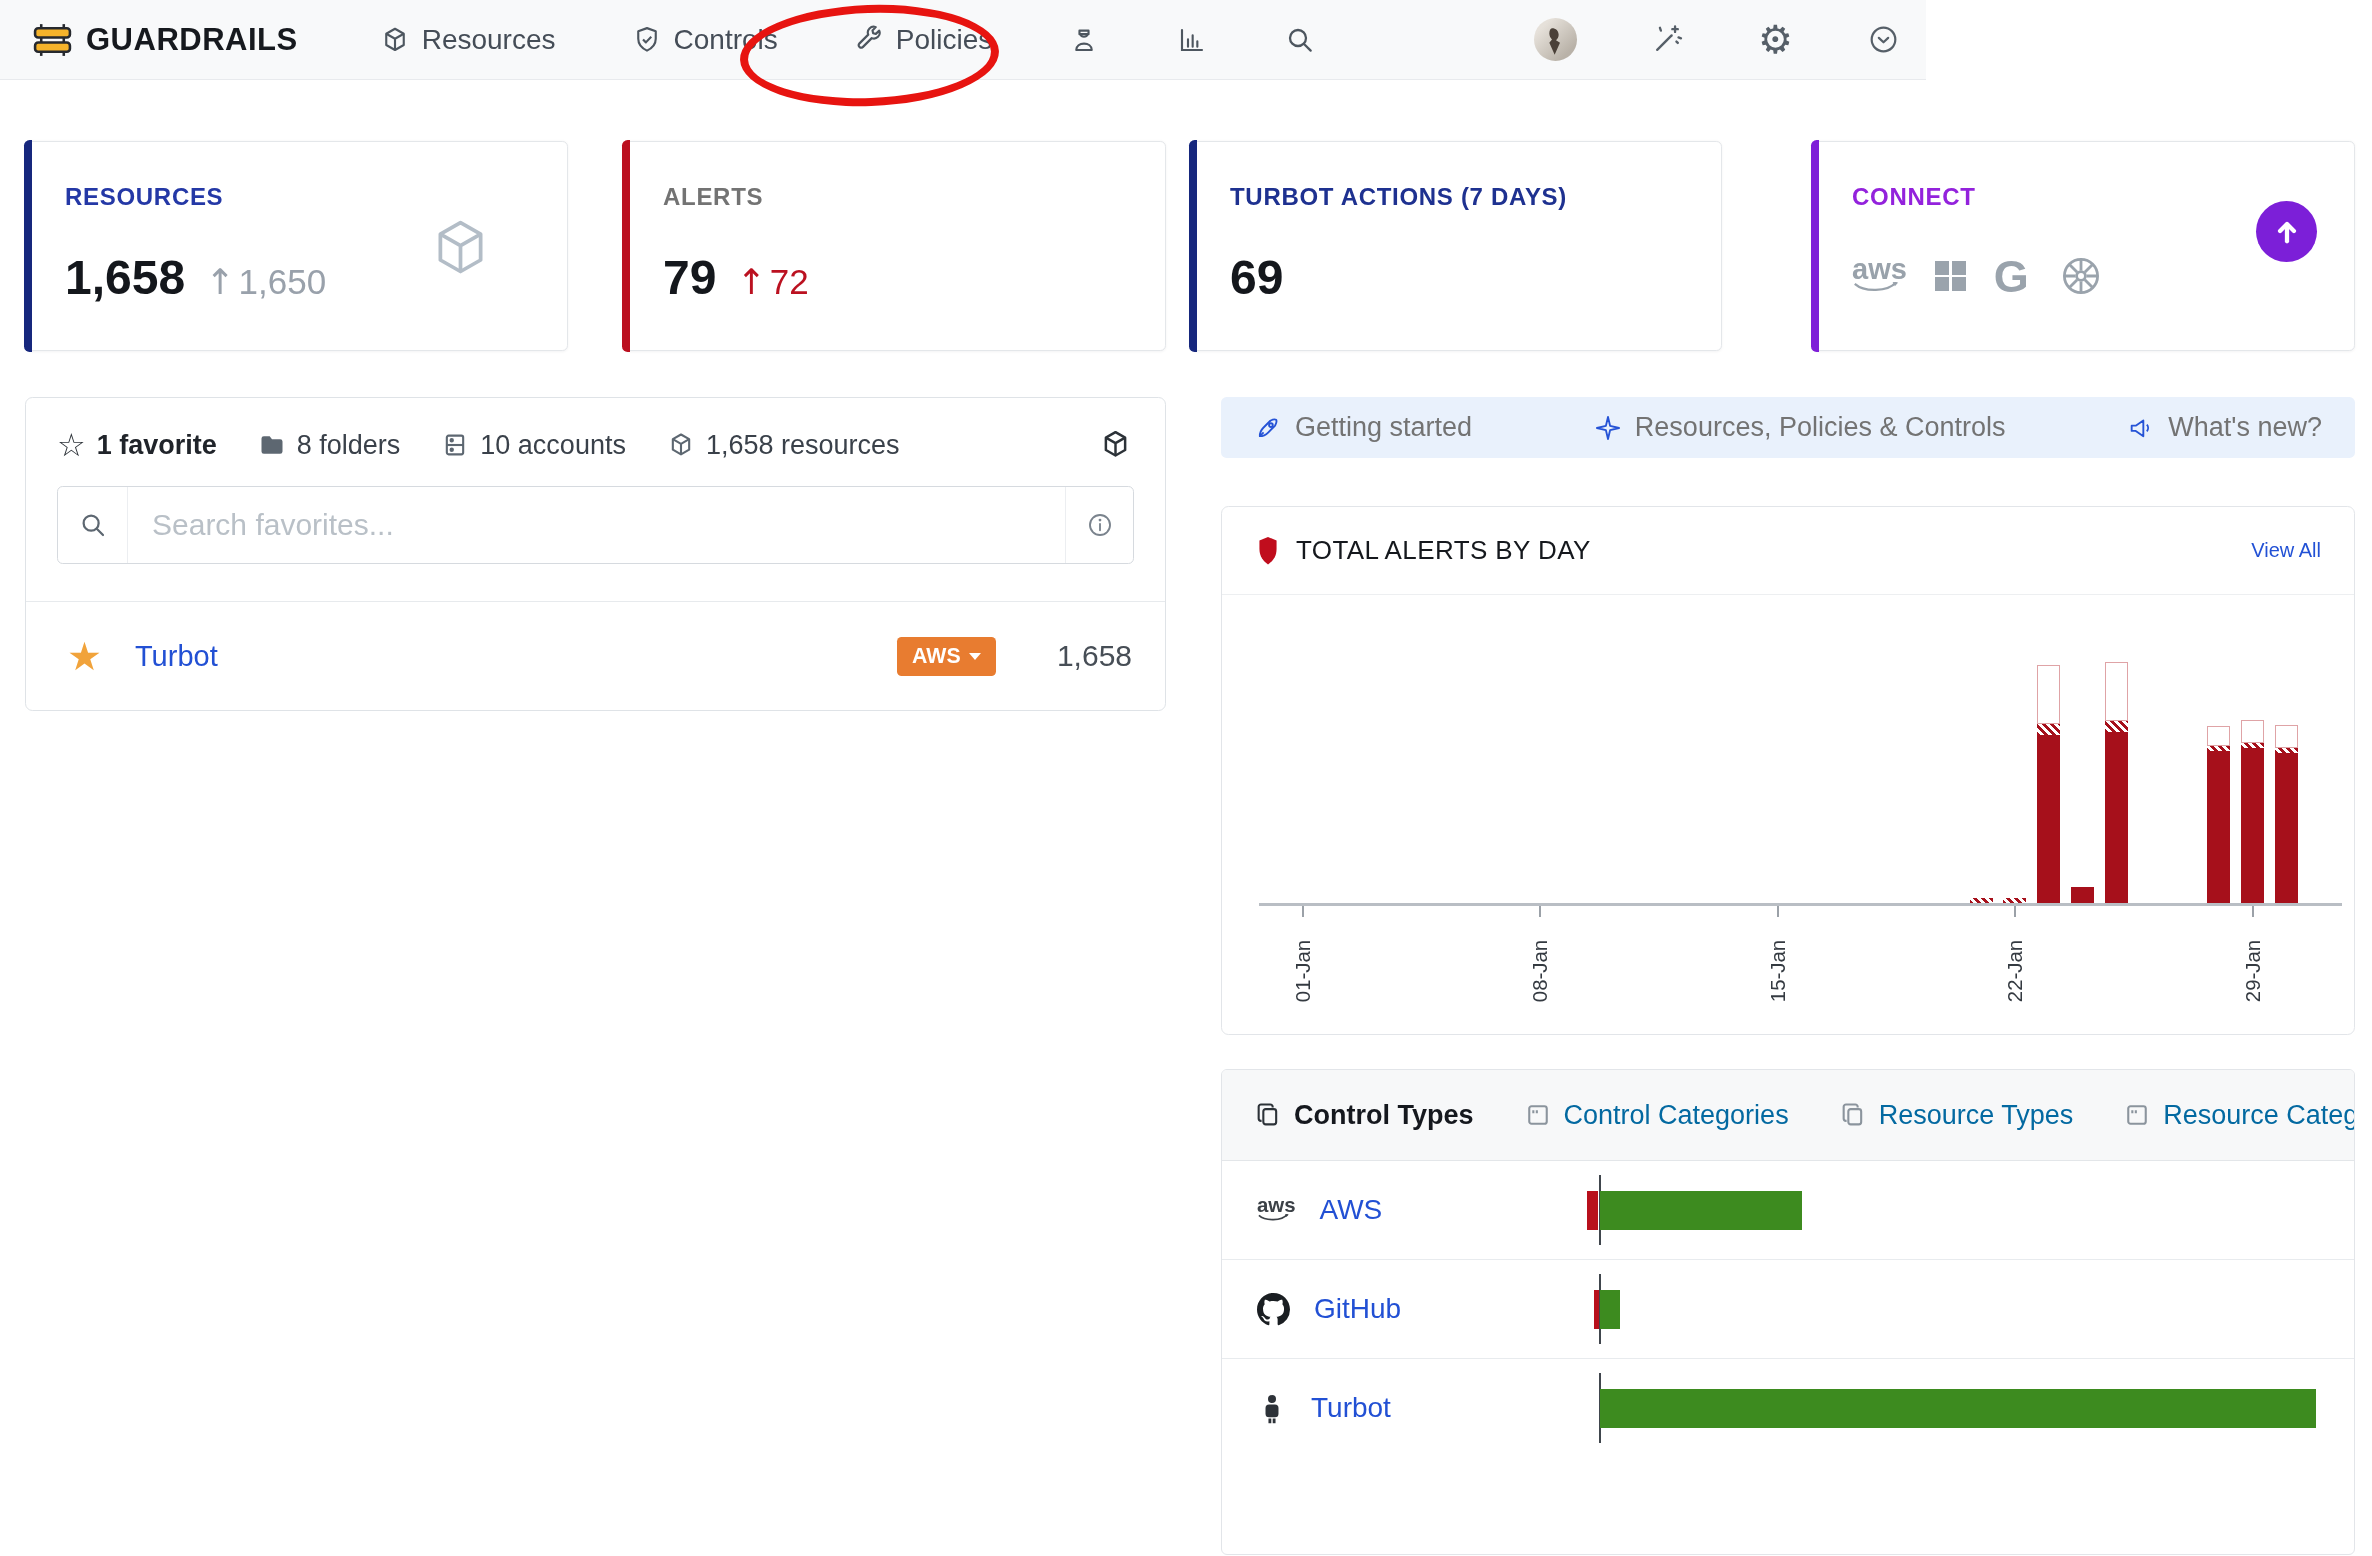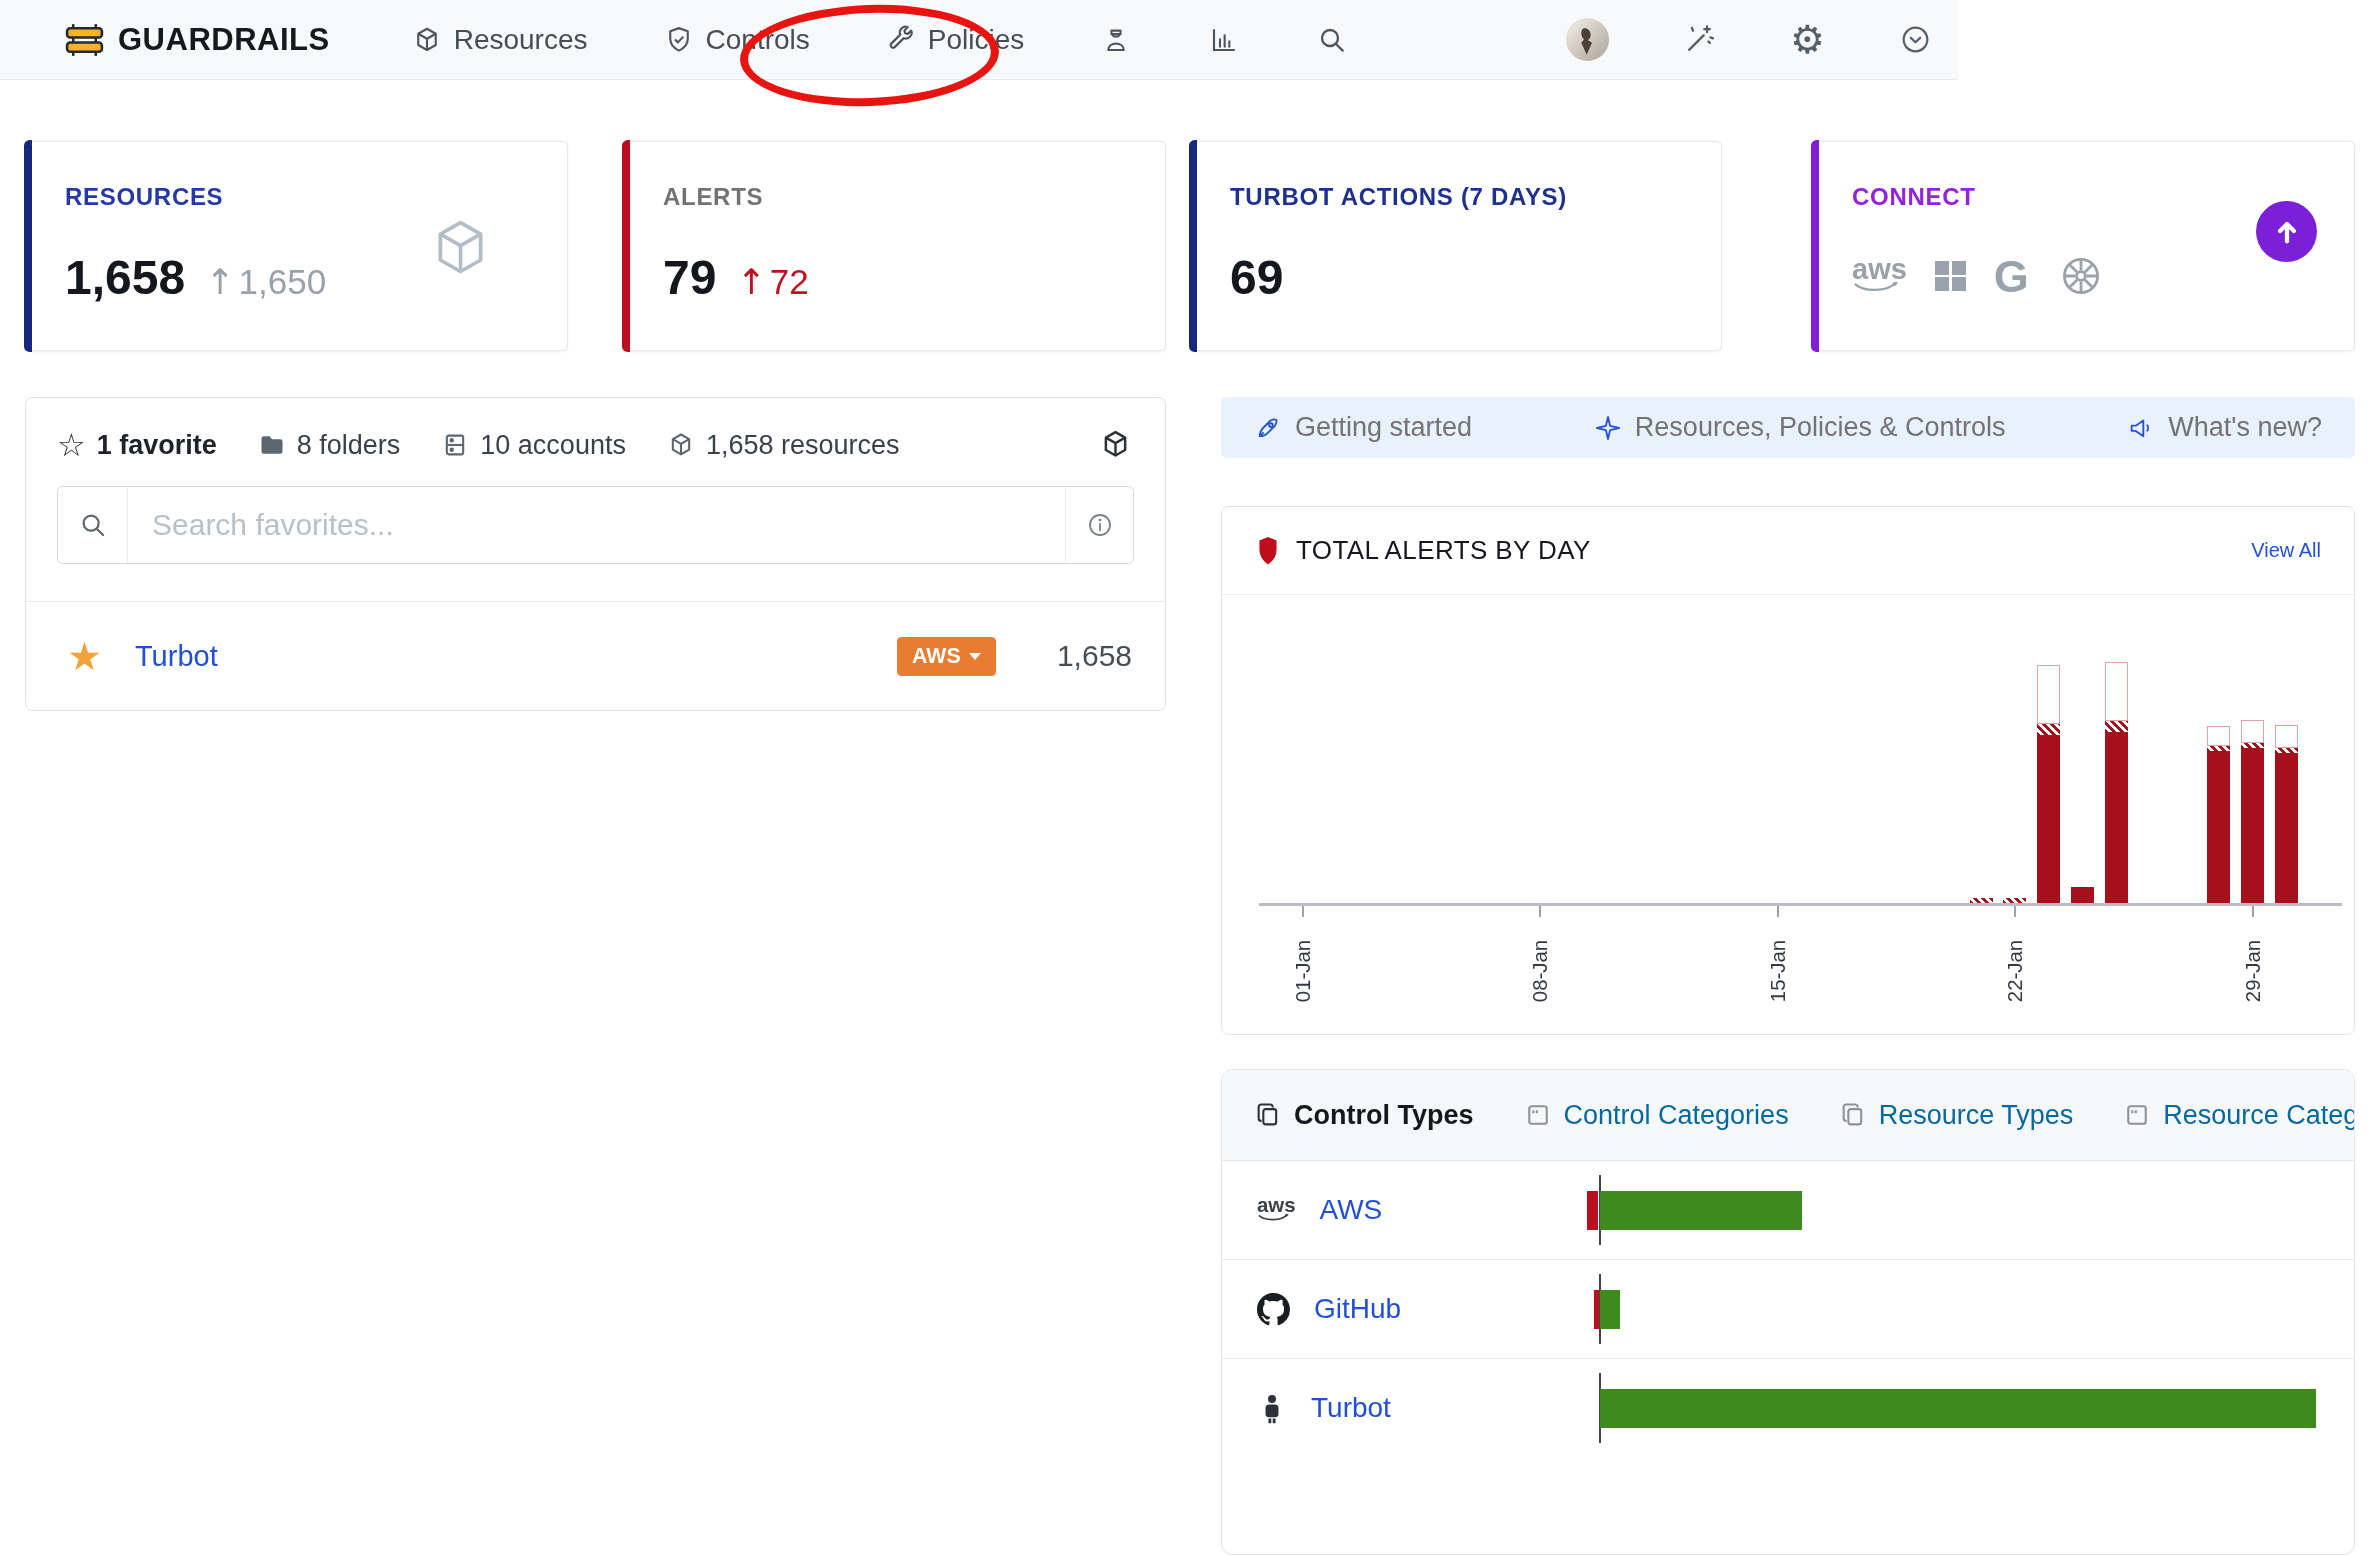--- a/index.html
+++ b/index.html
@@ -2,21 +2,21 @@
 <html style="font-size:15px"><head>
 <meta charset="utf-8">
 <style>
   html,body{margin:0;padding:0;background:#ffffff;font-family:"Liberation Sans",sans-serif;}
   .page{position:relative;width:2373px;height:1556px;overflow:hidden;background:#fff;}
   .glyph{font-family:"DejaVu Sans",sans-serif;}
   svg{display:block;}
   a{text-decoration:none;cursor:pointer;}
 
   
-  .navbar{position:absolute;left:0;top:0;width:1926px;height:79px;background:#f8f9fa;border-bottom:1.9px solid #e8eaed;display:flex;align-items:center;padding-left:32px;}
+  .navbar{position:absolute;left:0;top:0;width:1926px;height:79px;background:#f8f9fa;border-bottom:1.9px solid #e8eaed;display:flex;align-items:center;}
   .brand{display:flex;align-items:center;gap:13px;margin-left:32px;}
   .brand-text{font-size:31px;font-weight:700;color:#16191e;letter-spacing:0.5px;}
   .nav-items{display:flex;align-items:center;gap:76px;margin-left:82px;color:#454d57;}
   .nav-item{display:flex;align-items:center;gap:12px;color:#454d57;font-size:28px;}
   .nav-item svg,.nav-icon-btn svg{color:#4d565f;}
   .nav-icon-btn{display:flex;align-items:center;}
   .nav-right{position:absolute;right:26px;top:0;height:79px;display:flex;align-items:center;gap:74px;}
   .avatar{width:43px;height:43px;border-radius:50%;background:linear-gradient(135deg,#e6e1da 20%,#b9b2a8 80%);position:relative;overflow:hidden;}
   .avatar svg{position:absolute;left:5.6px;top:7.4px;}
   .gear-glyph{font-size:39px;color:#565f68;line-height:1;}
@@ -71,21 +71,21 @@
   #alerts-plot{position:relative;height:436px;}
   .axis-line{position:absolute;height:2.8px;background:#b9bec4;}
   .axis-tick{position:absolute;width:1.9px;height:11px;background:#9ba1a8;}
   .tick-label{position:absolute;width:111px;height:22px;line-height:22px;text-align:center;font-size:20.4px;color:#343a41;transform:rotate(-90deg);}
   .bar-seg{position:absolute;box-sizing:border-box;}
   .seg-solid{background:#a6101b;}
   .seg-hatch{background:repeating-linear-gradient(45deg,#a6101b 0 2.8px,#ffffff 2.8px 5.6px);}
   .seg-outline{background:#fff;border:1.9px solid #dfa3a6;}
 
   
-  .breakdown-panel{position:absolute;left:1221px;top:1069px;width:1134px;height:486px;border:1.9px solid #e2e5e9;border-radius:11px;background:#fff;box-sizing:border-box;overflow:hidden;}
+  .breakdown-panel{position:absolute;left:1221px;top:1069px;width:1134px;height:486px;border:1.9px solid #e2e5e9;border-radius:6px;background:#fff;box-sizing:border-box;overflow:hidden;}
   .tabs{height:91px;background:#f7f8f9;border-bottom:1.9px solid #e3e6e9;display:flex;align-items:center;gap:50px;padding:0 32px;box-sizing:border-box;}
   .tab{display:flex;align-items:center;gap:12px;font-size:27px;color:#0369a1;white-space:nowrap;}
   .tab svg{color:#8b949d;}
   .tab.active{color:#15181e;font-weight:700;}
   .tab.active svg{color:#2c3238;}
   .provider-row{position:relative;height:98px;border-bottom:1.9px solid #e8ebee;}
   .provider-row:last-child{border-bottom:none;}
   .provider-id{position:absolute;left:35px;top:0;height:98px;display:flex;align-items:center;gap:24px;}
   .provider-name{font-size:28px;color:#2250d4;}
   .row-bars{position:absolute;inset:0;}

